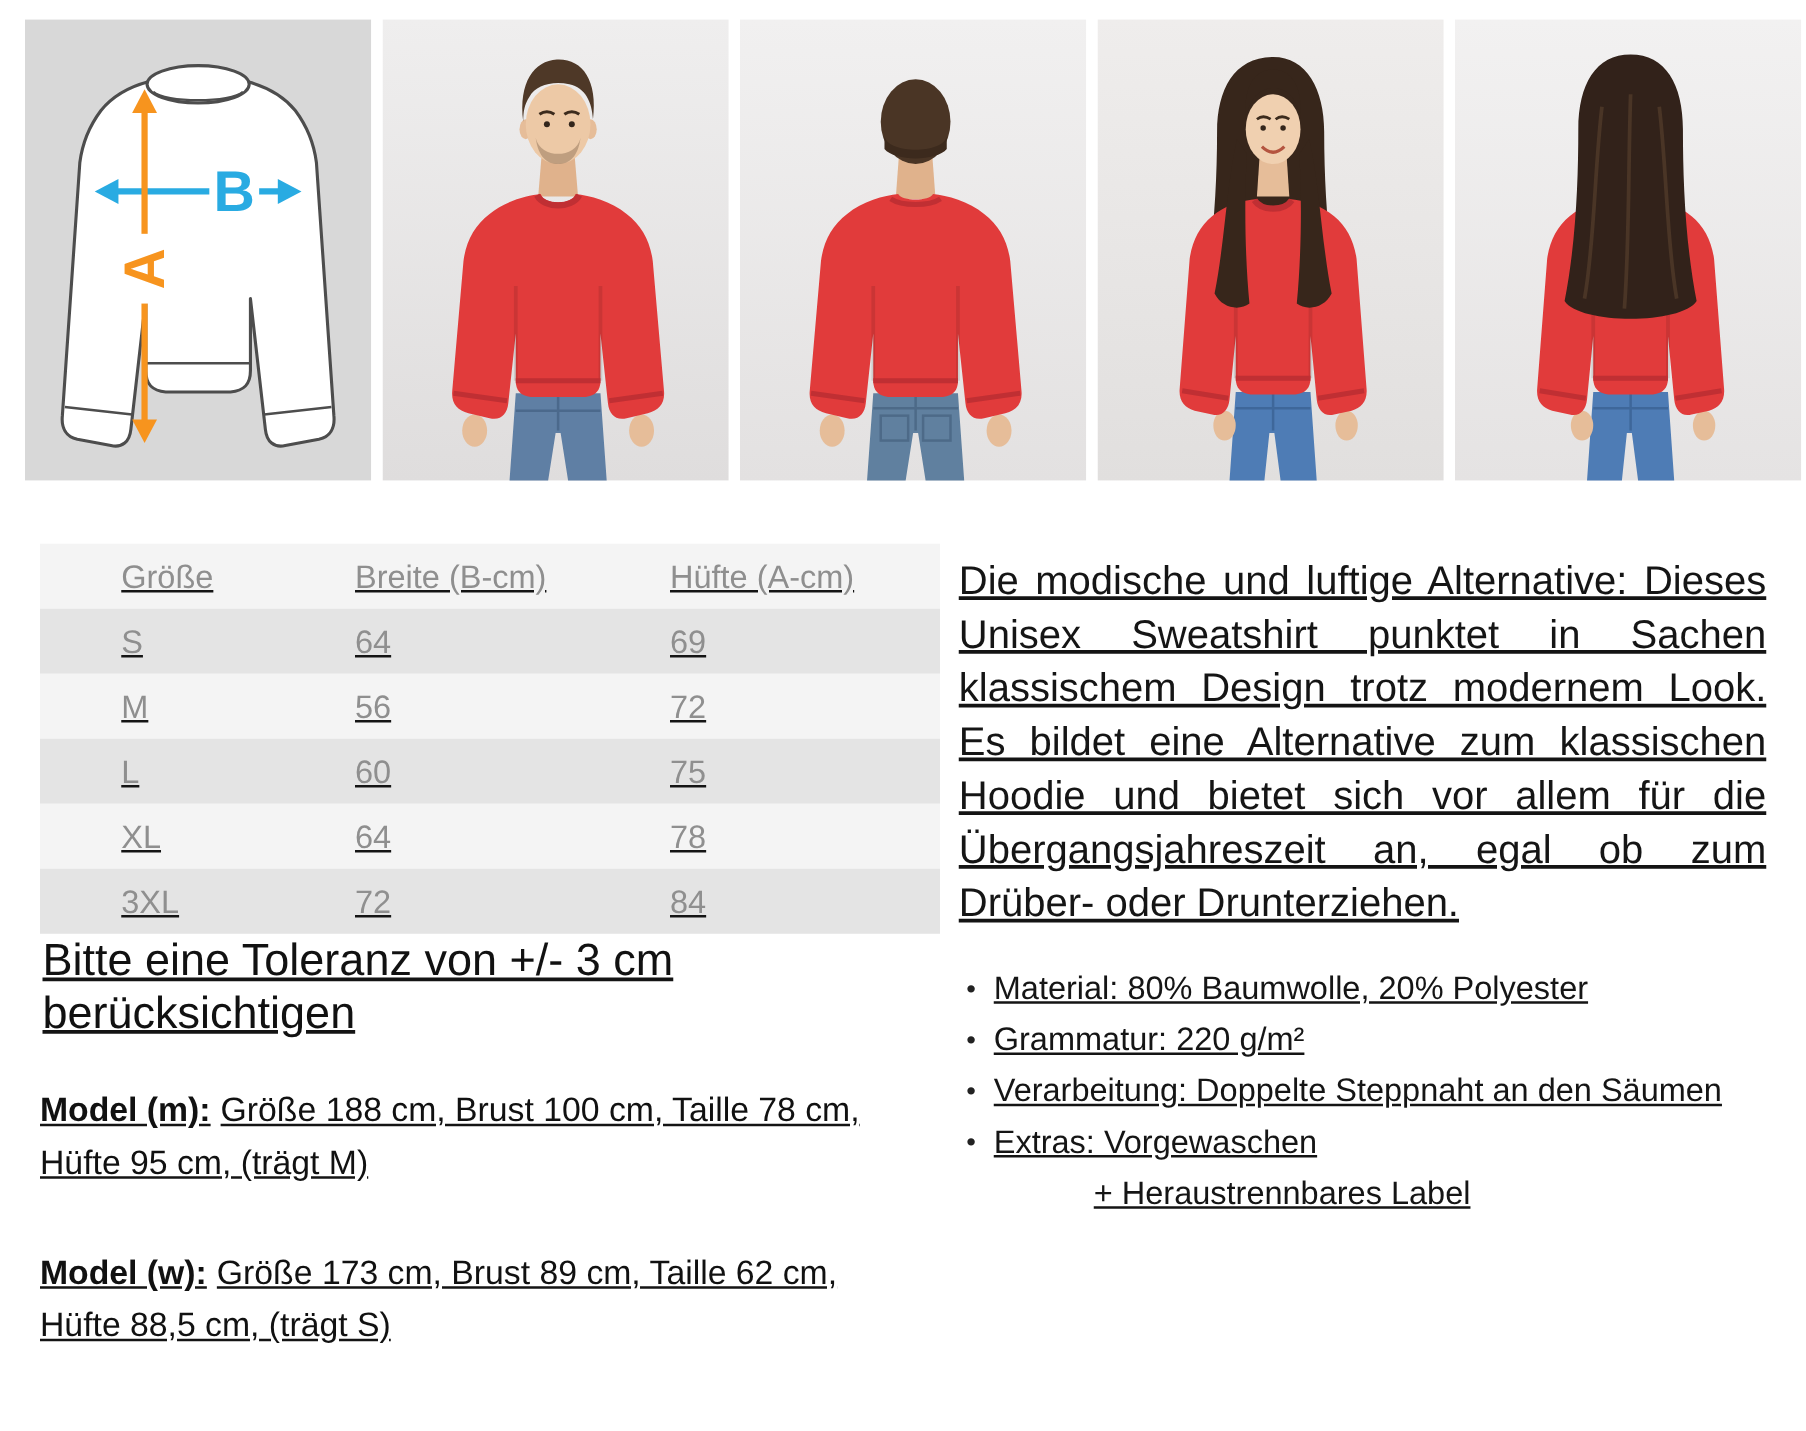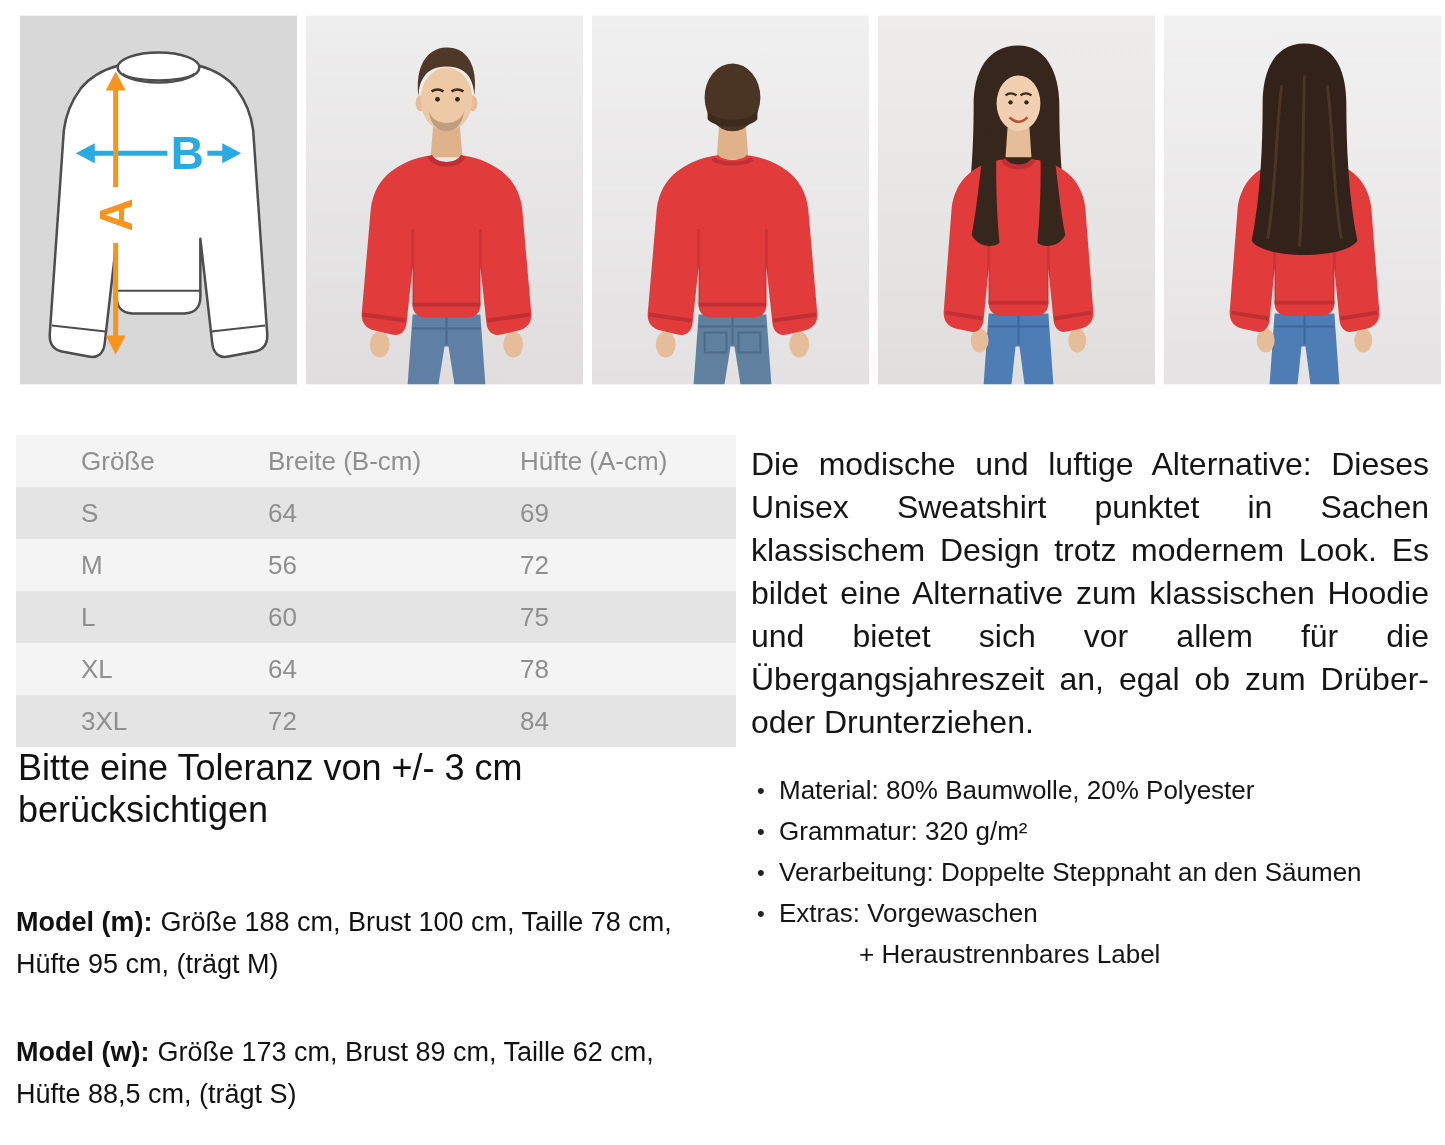--- a/index.html
+++ b/index.html
@@ -2,40 +2,40 @@
 <html><head>
 <meta charset="utf-8">
 <style>
   * { margin:0; padding:0; box-sizing:border-box; }
   body { width:1445px; height:1145px; background:#ffffff; overflow:hidden;
          font-family:"Liberation Sans", sans-serif; color:#141414; }
   .photo-strip { display:flex; gap:9px; padding:15px 20px 0 20px; }
   .panel { width:277px; height:370px; flex:none; }
   .panel svg { display:block; width:100%; height:100%; }
 
-  .content { display:flex; padding:0 16px; margin-top:50px; }
+  .content { display:flex; padding:0 32px; margin-top:50px;text-decoration:underline; }
   .left-col { width:720px; flex:none; }
   .right-col { flex:1; margin-left:15px; padding-top:8px; }
 
   table.size-table { width:720px; border-collapse:collapse; table-layout:fixed;
                      font-size:26px; color:#8f8f8f; }
   table.size-table col:nth-child(1){ width:252px; }
   table.size-table col:nth-child(2){ width:252px; }
   table.size-table col:nth-child(3){ width:216px; }
   table.size-table th, table.size-table td { height:52px; text-align:left;
         font-weight:normal; padding:0; vertical-align:middle; }
   table.size-table th:first-child, table.size-table td:first-child { padding-left:65px; }
   table.size-table thead tr { background:#f4f4f4; }
   table.size-table tbody tr:nth-child(odd)  { background:#e4e4e4; }
   table.size-table tbody tr:nth-child(even) { background:#f4f4f4; }
 
   .tolerance { font-size:36px; color:#111; margin-left:2px; }
 
   .model-block { font-size:27px; line-height:42px; color:#111; width:700px; }
-  .model-m { margin-top:70px; }
+  .model-m { margin-top:36px; }
   .model-w { margin-top:46px; }
   .model-label { font-weight:bold; margin-right:8px; }
 
   .description { font-size:32px; line-height:43px; text-align:justify; color:#151515; }
   ul.spec-list { margin-top:26px; list-style:none; padding-left:28px; }
   ul.spec-list li { font-size:26px; line-height:41px; position:relative; color:#151515; }
   ul.spec-list li::before { content:"•"; position:absolute; left:-22px; top:0;
         font-size:22px; color:#222; }
   ul.spec-list .txt { white-space:pre-wrap; }
   ul.spec-list .sub { padding-left:80px; white-space:pre-wrap; }
@@ -225,18 +225,18 @@
 
     <div class="model-block model-m"><span class="model-label">Model (m):</span><span>Größe 188 cm, Brust 100 cm, Taille 78 cm, Hüfte 95 cm, (trägt M)</span></div>
 
     <div class="model-block model-w"><span class="model-label">Model (w):</span><span>Größe 173 cm, Brust 89 cm, Taille 62 cm, Hüfte 88,5 cm, (trägt S)</span></div>
   </div>
 
   <div class="right-col">
     <p class="description">Die modische und luftige Alternative: Dieses Unisex Sweatshirt punktet in Sachen klassischem Design trotz modernem Look. Es bildet eine Alternative zum klassischen Hoodie und bietet sich vor allem für die Übergangsjahreszeit an, egal ob zum Drüber- oder Drunterziehen.</p>
     <ul class="spec-list">
         <li><span class="txt">Material: 80% Baumwolle, 20% Polyester</span></li>
-        <li><span class="txt">Grammatur: 320 g/m²</span></li>
+        <li><span class="txt">Grammatur: 220 g/m²</span></li>
         <li><span class="txt">Verarbeitung: Doppelte Steppnaht an den Säumen</span></li>
         <li><span class="txt">Extras: Vorgewaschen</span><div class="sub">+ Heraustrennbares Label</div></li>
       </ul>
   </div>
 </div>
 
 </body></html>

